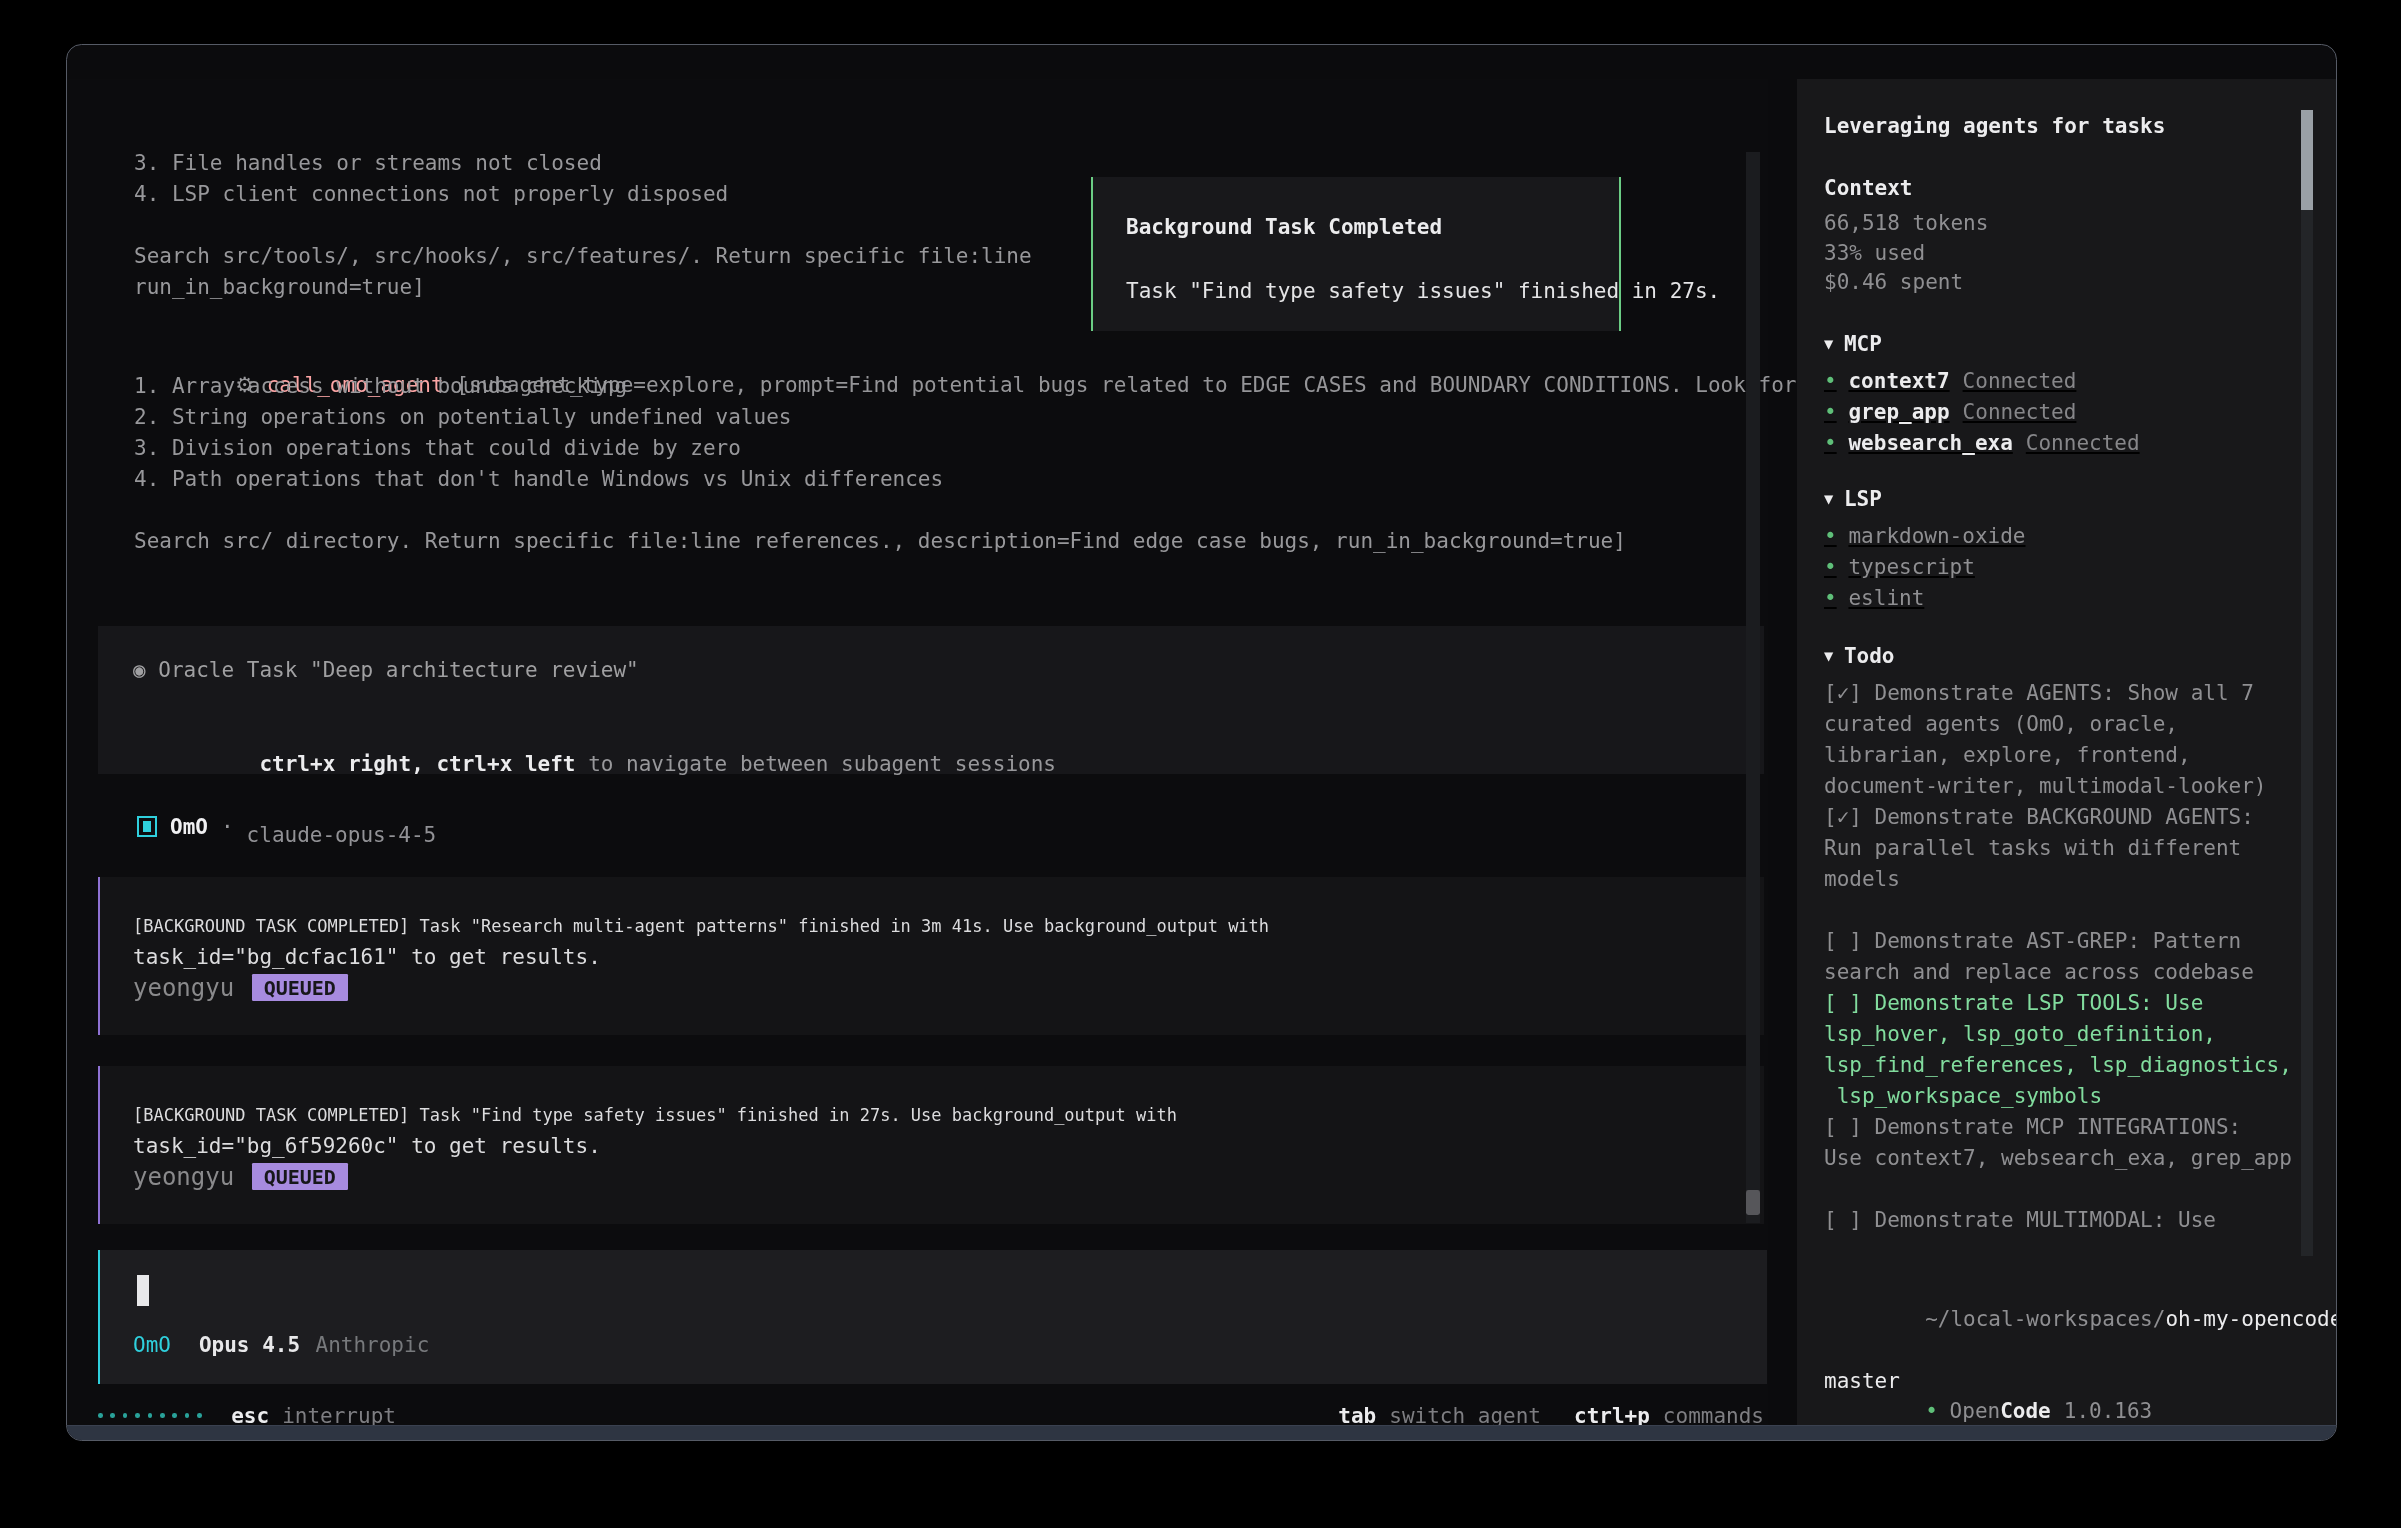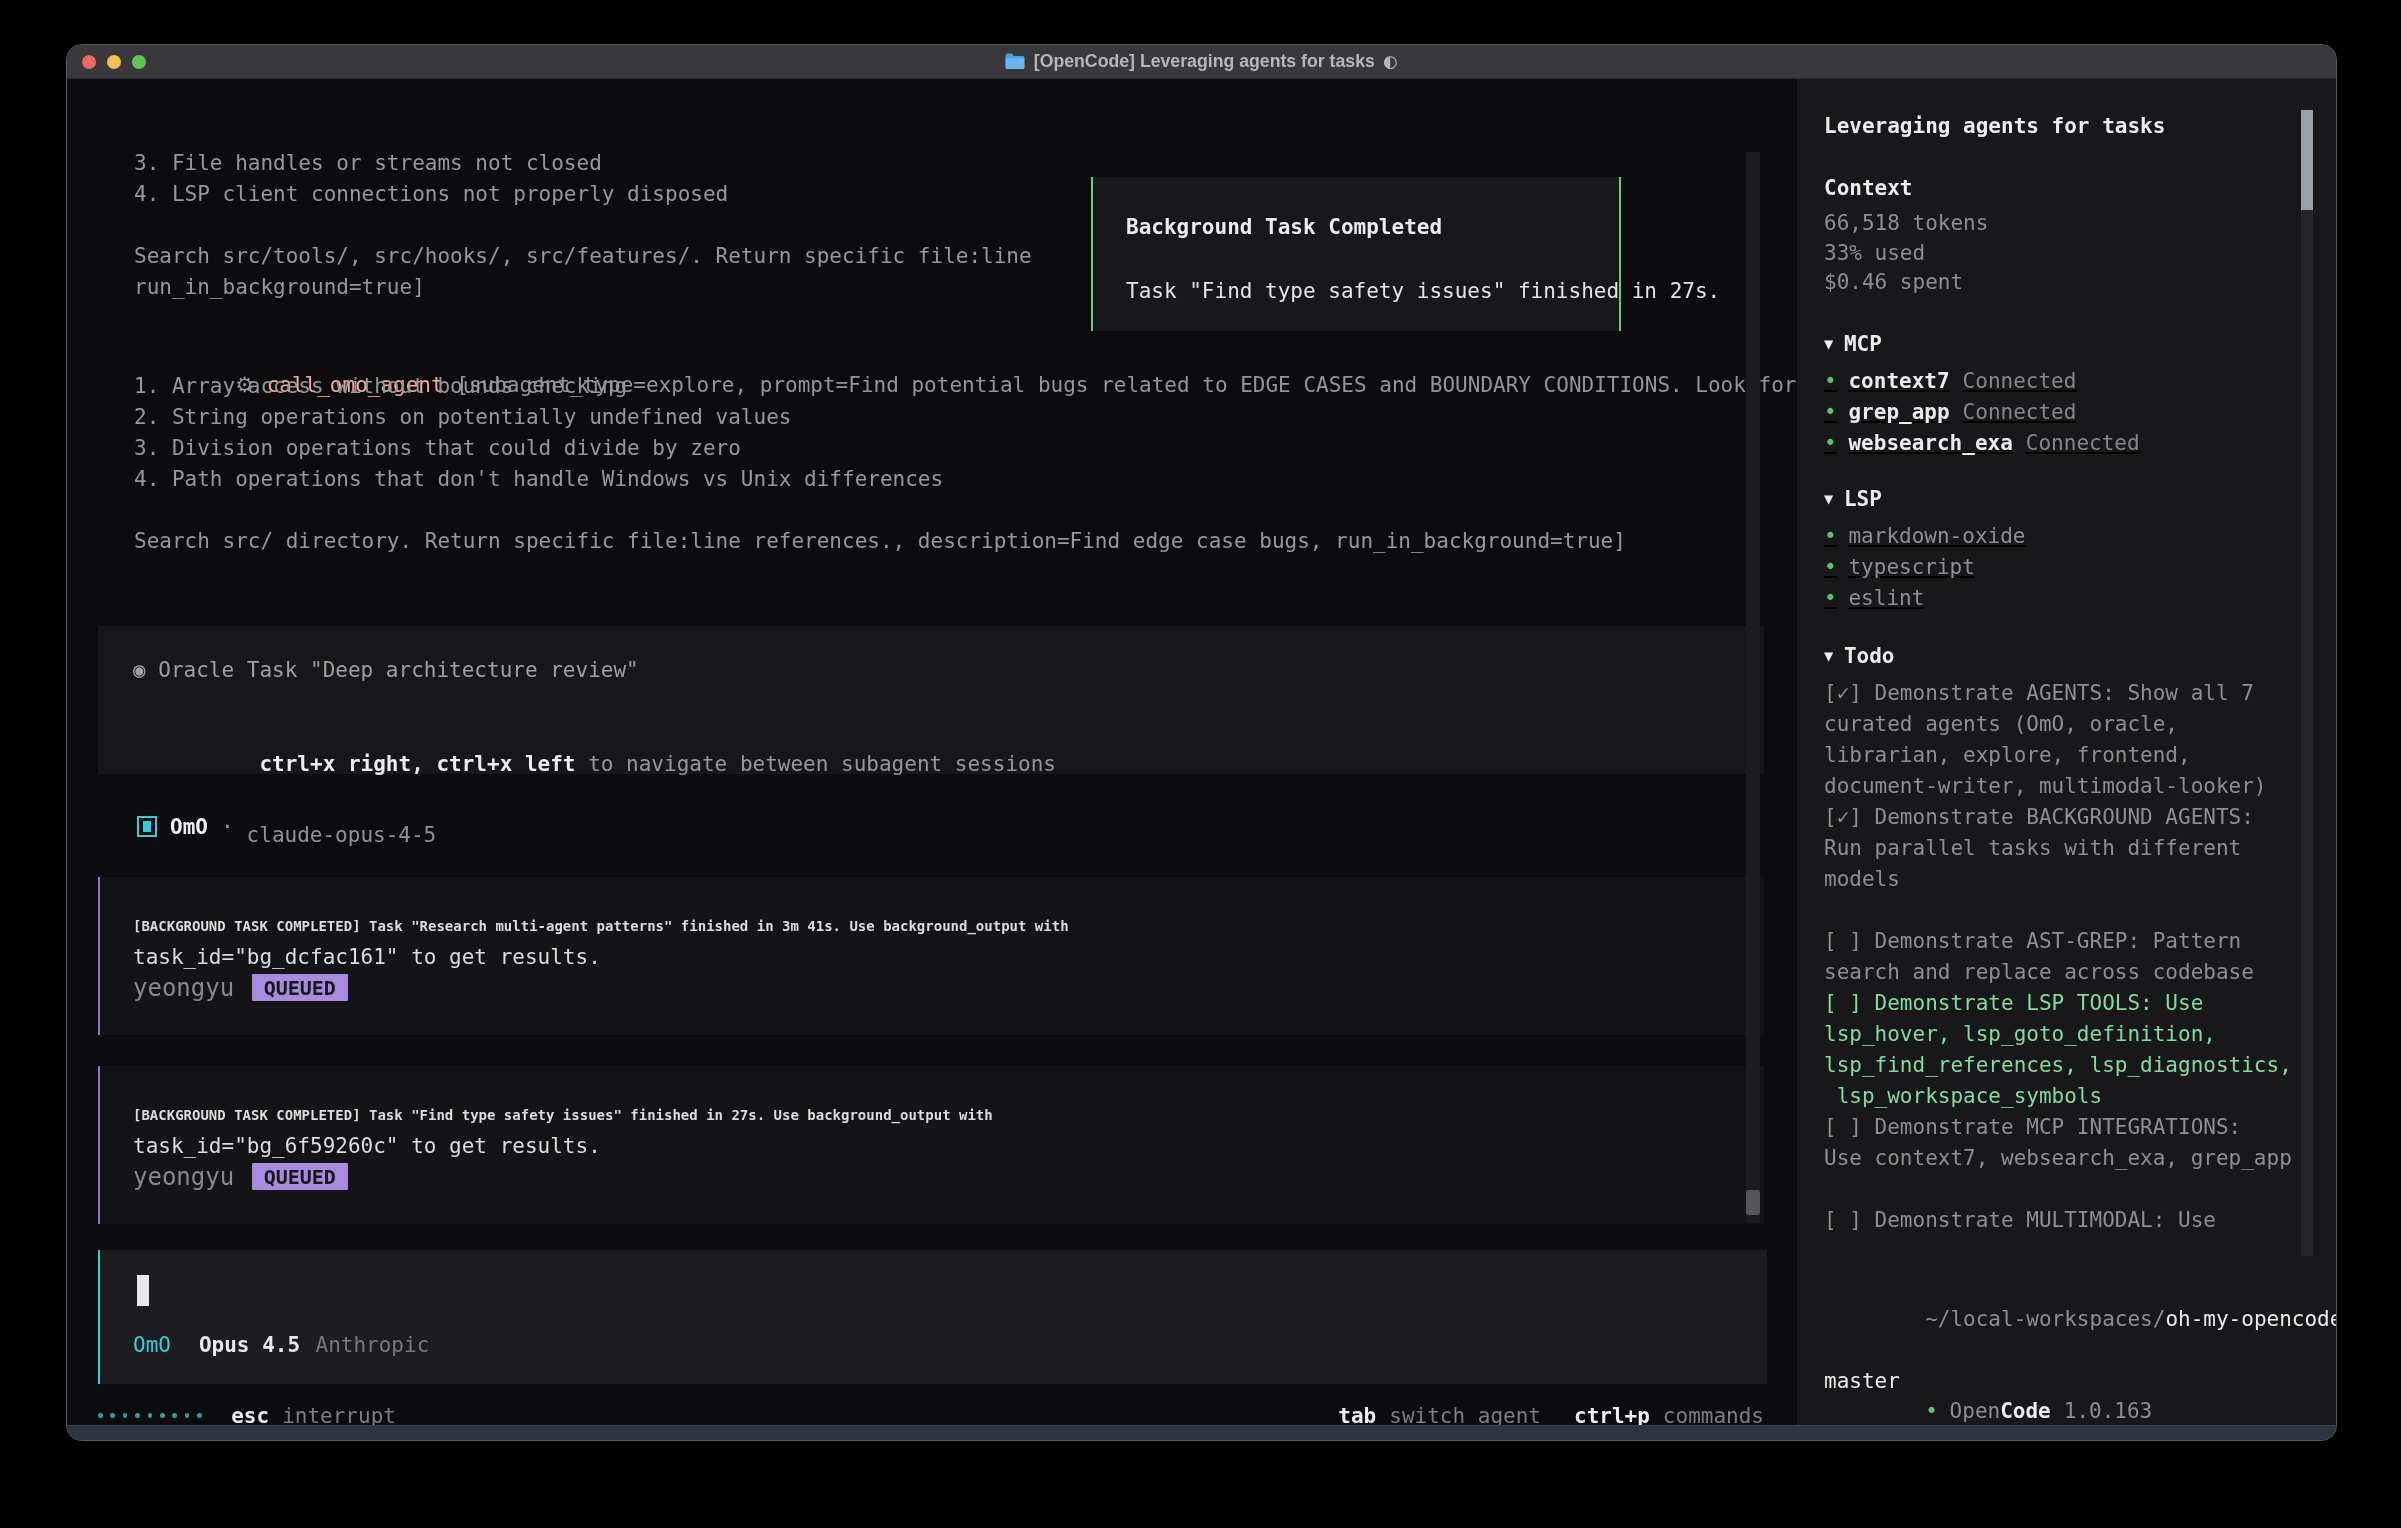--- a/index.html
+++ b/index.html
@@ -51,21 +51,21 @@
   .agent-header{position:absolute;left:70px;top:732px;height:31px;display:flex;
                 align-items:center;gap:13px;font-size:21px;}
   .omo-icon{width:20px;height:21px;border:2.4px solid var(--cyan);display:flex;
             align-items:center;justify-content:center;}
   .omo-icon-fill{width:8.3px;height:10.6px;background:var(--cyan);}
   .agent-name{color:#f0f0f2;font-weight:bold;}
   .agent-sep{color:var(--gray);} .agent-model{color:#929296;margin-top:16px;}
 
   .msg{position:absolute;left:31px;width:1666px;height:158px;background:var(--bg-msg);
        border-left:2.4px solid var(--purple);}
-  .msg-l1{position:absolute;left:33px;top:34px;font-size:14px;line-height:31px;color:#dcdcde;white-space:pre;font-weight:bold;}
+  .msg-l1{position:absolute;left:33px;top:34px;font-size:17px;line-height:31px;color:#dcdcde;white-space:pre;}
   .msg-l2{position:absolute;left:33px;top:65px;font-size:21px;line-height:31px;color:#dcdcde;white-space:pre;}
   .msg-footer{position:absolute;left:33px;top:95px;height:31px;display:flex;align-items:center;gap:17.7px;}
   .msg-user{font-size:24px;color:#8a8a8c;}
   .badge{background:var(--purple-badge);color:var(--badge-text);font-weight:bold;font-size:20px;
          padding:1.8px 11.8px;border-radius:1.2px;}
 
   .input-box{position:absolute;left:31px;top:1171px;width:1669px;height:134px;background:var(--bg-input);
              border-left:2.4px solid var(--cyan);}
   .cursor{position:absolute;left:37px;top:25px;width:11.8px;height:31px;background:#e8e8ea;}
   .input-footer{position:absolute;left:33px;top:79px;height:31px;display:flex;align-items:center;font-size:21px;}
@@ -104,35 +104,20 @@
 
   .bottombar{position:absolute;left:0;right:0;bottom:0;height:15.4px;background:var(--bottombar);
              border-top:0.6px solid #3a4150;}
 </style>
 </head>
 <body>
 
 <div id="screen">
   <div class="window">
 
-    <div class="titlebar">
-      <div class="traffic">
-        <div class="light red"></div>
-        <div class="light yellow"></div>
-        <div class="light green"></div>
-      </div>
-      <div class="titletext">
-        <svg width="20" height="16.5" viewBox="0 0 34 28">
-          <path d="M1 4 Q1 1 4 1 L12 1 L15 5 L30 5 Q33 5 33 8 L33 24 Q33 27 30 27 L4 27 Q1 27 1 24 Z" fill="#4f9fe0"></path>
-          <path d="M1 9 L33 9 L33 24 Q33 27 30 27 L4 27 Q1 27 1 24 Z" fill="#6cb6ee"></path>
-        </svg>
-        <span>[OpenCode] Leveraging agents for tasks</span>
-        <span class="title-suffix">◐</span>
-      </div>
-    </div>
 
     <div class="main">
 
       <div class="abs mono-lines" style="left:67px;top:69px;">3. File handles or streams not closed
 4. LSP client connections not properly disposed
 
 Search src/tools/, src/hooks/, src/features/. Return specific file:line
 run_in_background=true]</div>
 
       <div class="abs toolline" style="left:67px;top:260px;">

